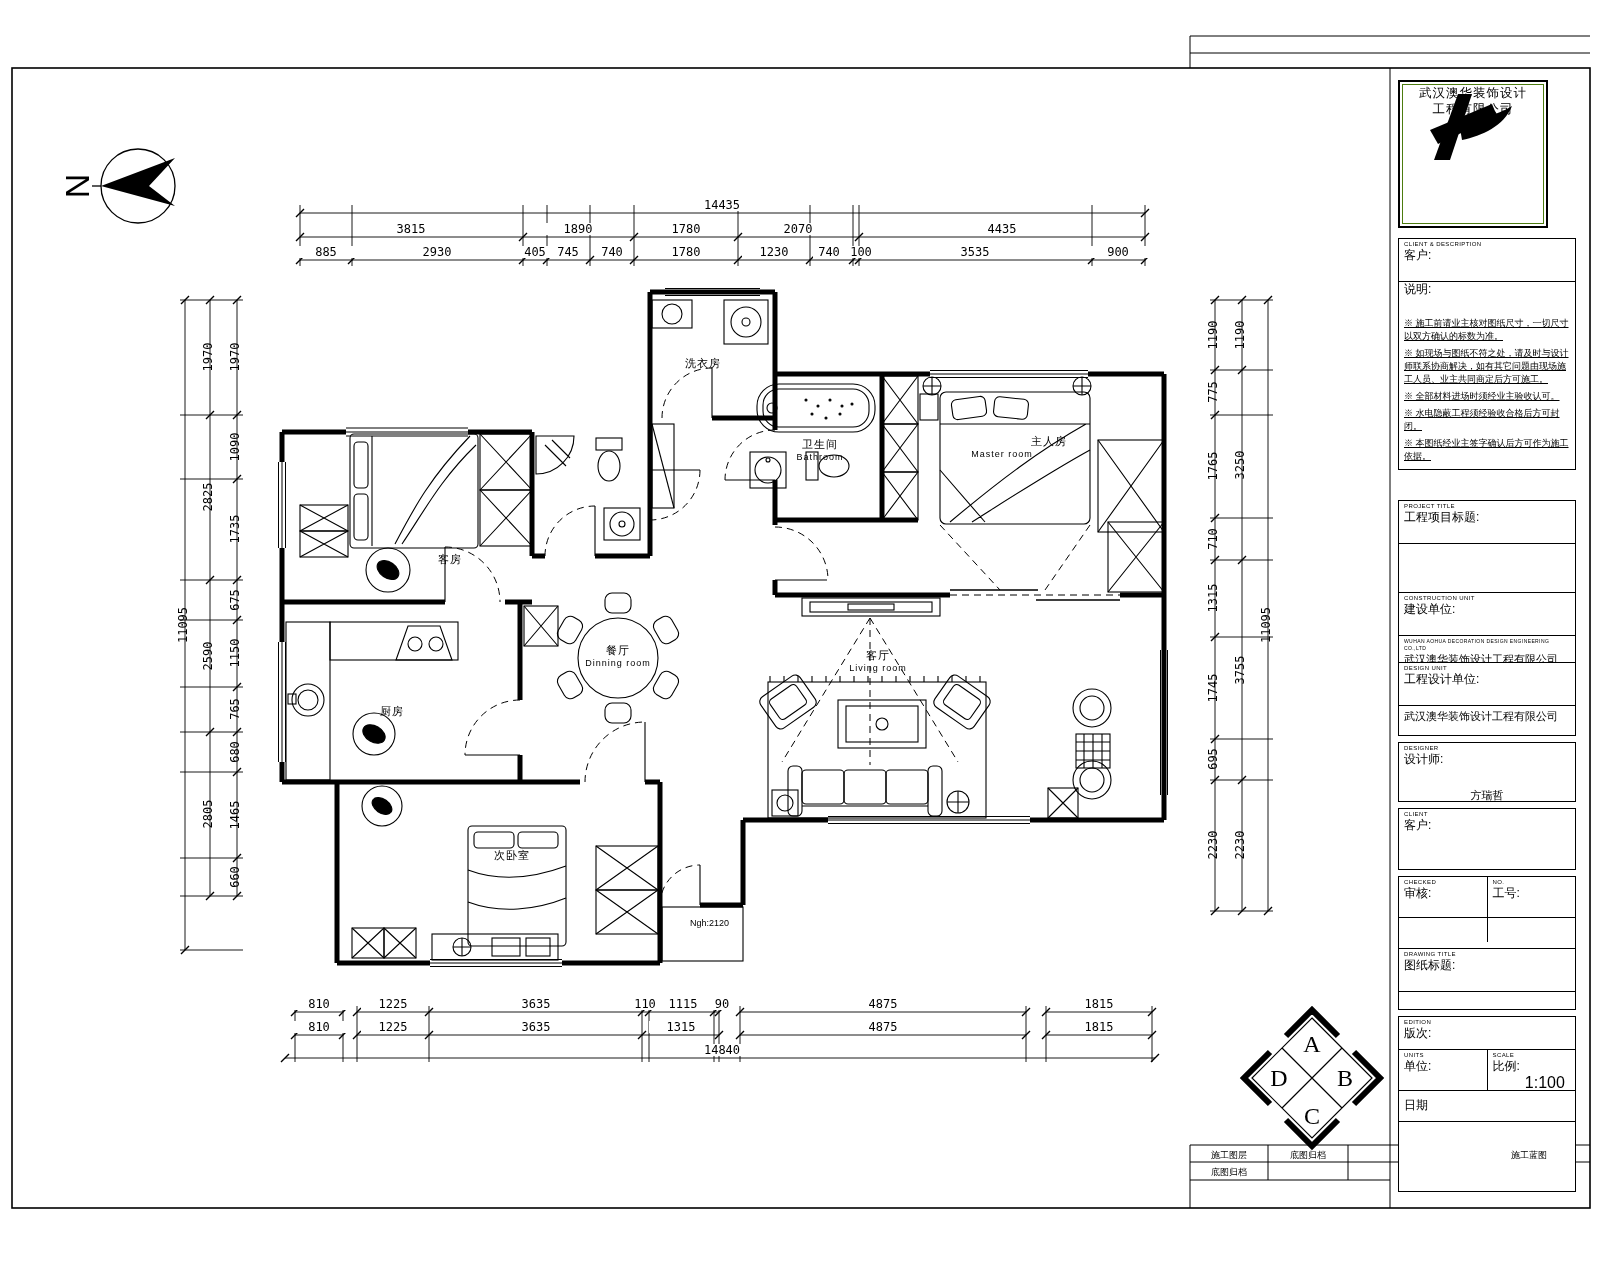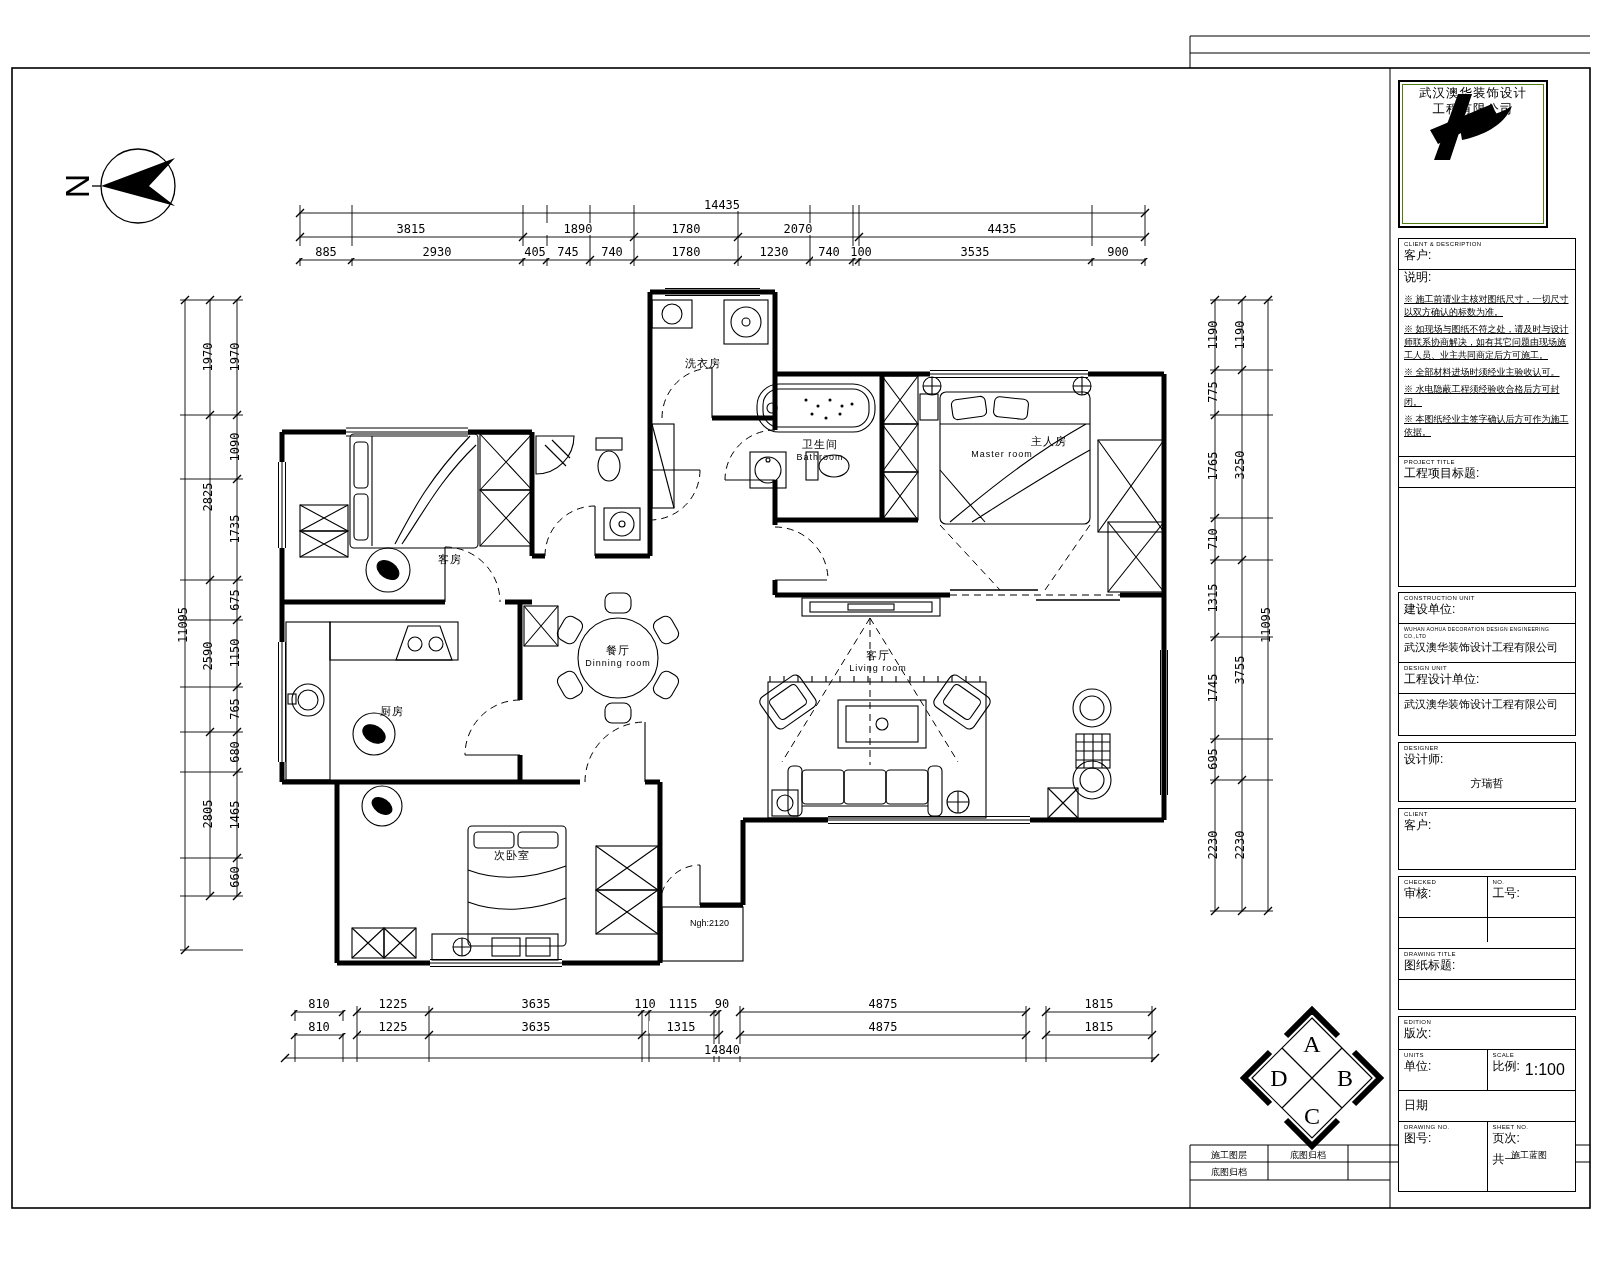--- a/index.html
+++ b/index.html
@@ -12,21 +12,21 @@
        font:12px "DejaVu Sans Mono",monospace;transform:rotate(-90deg);line-height:12px;}
   .room{position:absolute;width:140px;margin-left:-70px;text-align:center;
         font:11px "Liberation Sans",sans-serif;letter-spacing:1px;}
   .roomen{position:absolute;width:140px;margin-left:-70px;text-align:center;
         font:9px "Liberation Sans",sans-serif;letter-spacing:1px;}
   .note9{position:absolute;font:9px "Liberation Sans",sans-serif;}
   
   .tb{position:absolute;left:1398px;width:178px;border:1px solid #000;background:#fff;
       box-sizing:border-box;}
   .tb .tiny{font-size:6px;letter-spacing:.4px;padding:2px 5px 0;line-height:7px;}
-  .tb .lab{font-size:12px;padding:0 5px 6px;line-height:15px;}
+  .tb .lab{font-size:12px;padding:0 5px 18px;line-height:15px;}
   .tb .rule{border-bottom:1px solid #000;}
   .tb .val{font-size:11px;padding:3px 5px;line-height:14px;}
   .tb .notes{font-size:9px;line-height:1.45;padding:2px 5px 4px;}
   .tb .notes div{text-decoration:underline;margin-bottom:4px;}
   .cells{display:flex;}
   .cells>div{flex:1;box-sizing:border-box;}
   .cells>div+div{border-left:1px solid #000;}
   .logoBox{position:absolute;left:1398px;top:80px;width:150px;height:148px;
       border:2px solid #000;box-sizing:border-box;padding:2px;}
   .logoInner{width:100%;height:100%;border:1px solid #4d7c0f;box-sizing:border-box;
@@ -411,21 +411,21 @@
   <div class="lab">说明:</div>
   <div class="notes">
     <div>※ 施工前请业主核对图纸尺寸，一切尺寸以双方确认的标数为准。</div>
     <div>※ 如现场与图纸不符之处，请及时与设计师联系协商解决，如有其它问题由现场施工人员、业主共同商定后方可施工。</div>
     <div>※ 全部材料进场时须经业主验收认可。</div>
     <div>※ 水电隐蔽工程须经验收合格后方可封闭。</div>
     <div>※ 本图纸经业主签字确认后方可作为施工依据。</div>
   </div>
 </div>
 
-<div class="tb" style="top:456px;height:131px">
+<div class="tb" style="top:500px;height:131px">
   <div class="tiny">PROJECT TITLE</div>
   <div class="lab rule">工程项目标题:</div>
 </div>
 
 <div class="tb" style="top:592px;height:80px">
   <div class="tiny">CONSTRUCTION UNIT</div>
   <div class="lab rule">建设单位:</div>
   <div class="tiny" style="font-size:5px">WUHAN AOHUA DECORATION DESIGN ENGINEERING CO.,LTD</div>
   <div class="val" style="padding-top:0">武汉澳华装饰设计工程有限公司</div>
 </div>
@@ -474,40 +474,29 @@
     <div class="tiny">EDITION</div>
     <div class="lab">版次:</div>
   </div>
   <div class="cells rule" style="height:40px">
     <div>
       <div class="tiny">UNITS</div>
       <div class="lab">单位:</div>
     </div>
     <div>
       <div class="tiny">SCALE</div>
-      <div style="display:flex;align-items:center">
+      <div style="display:flex;align-items:flex-end">
         <span class="lab">比例:</span>
         <span style="font-size:16px">1:100</span>
       </div>
     </div>
   </div>
   <div class="rule" style="height:30px">
     <div class="lab" style="padding-top:7px">日期</div>
   </div>
-  <div class="cells" style="height:70px">
-    <div>
-      <div class="tiny">DRAWING NO.</div>
-      <div class="lab">图号:</div>
-    </div>
-    <div>
-      <div class="tiny">SHEET NO.</div>
-      <div class="lab">页次:</div>
-      <div class="lab">共一</div>
-    </div>
-  </div>
 </div>
 
 <span class="strip9" style="left:1229px;top:1149px">施工图层</span>
 <span class="strip9" style="left:1308px;top:1149px">底图归档</span>
 <span class="strip9" style="left:1529px;top:1149px">施工蓝图</span>
 <span class="strip9" style="left:1229px;top:1166px">底图归档</span>
 
 </div>
 
 </body></html>

